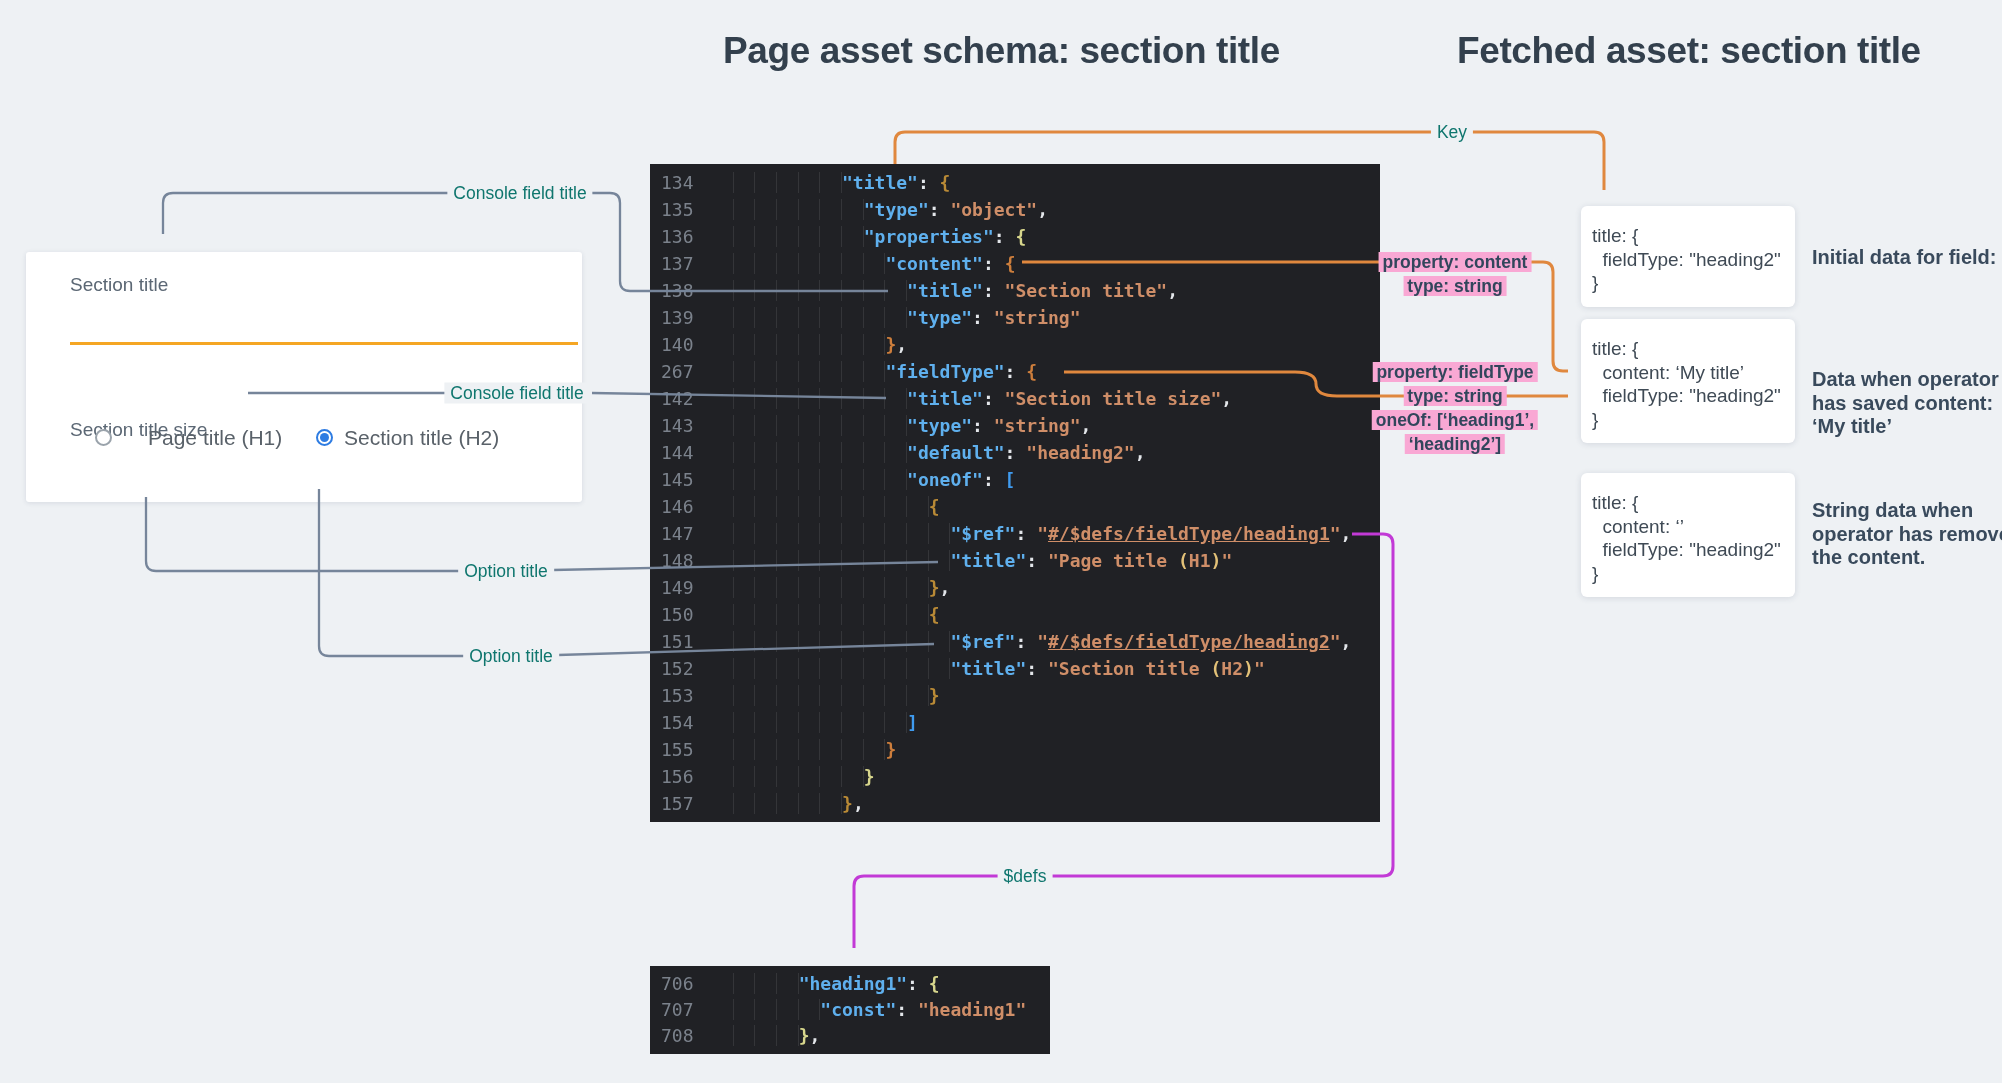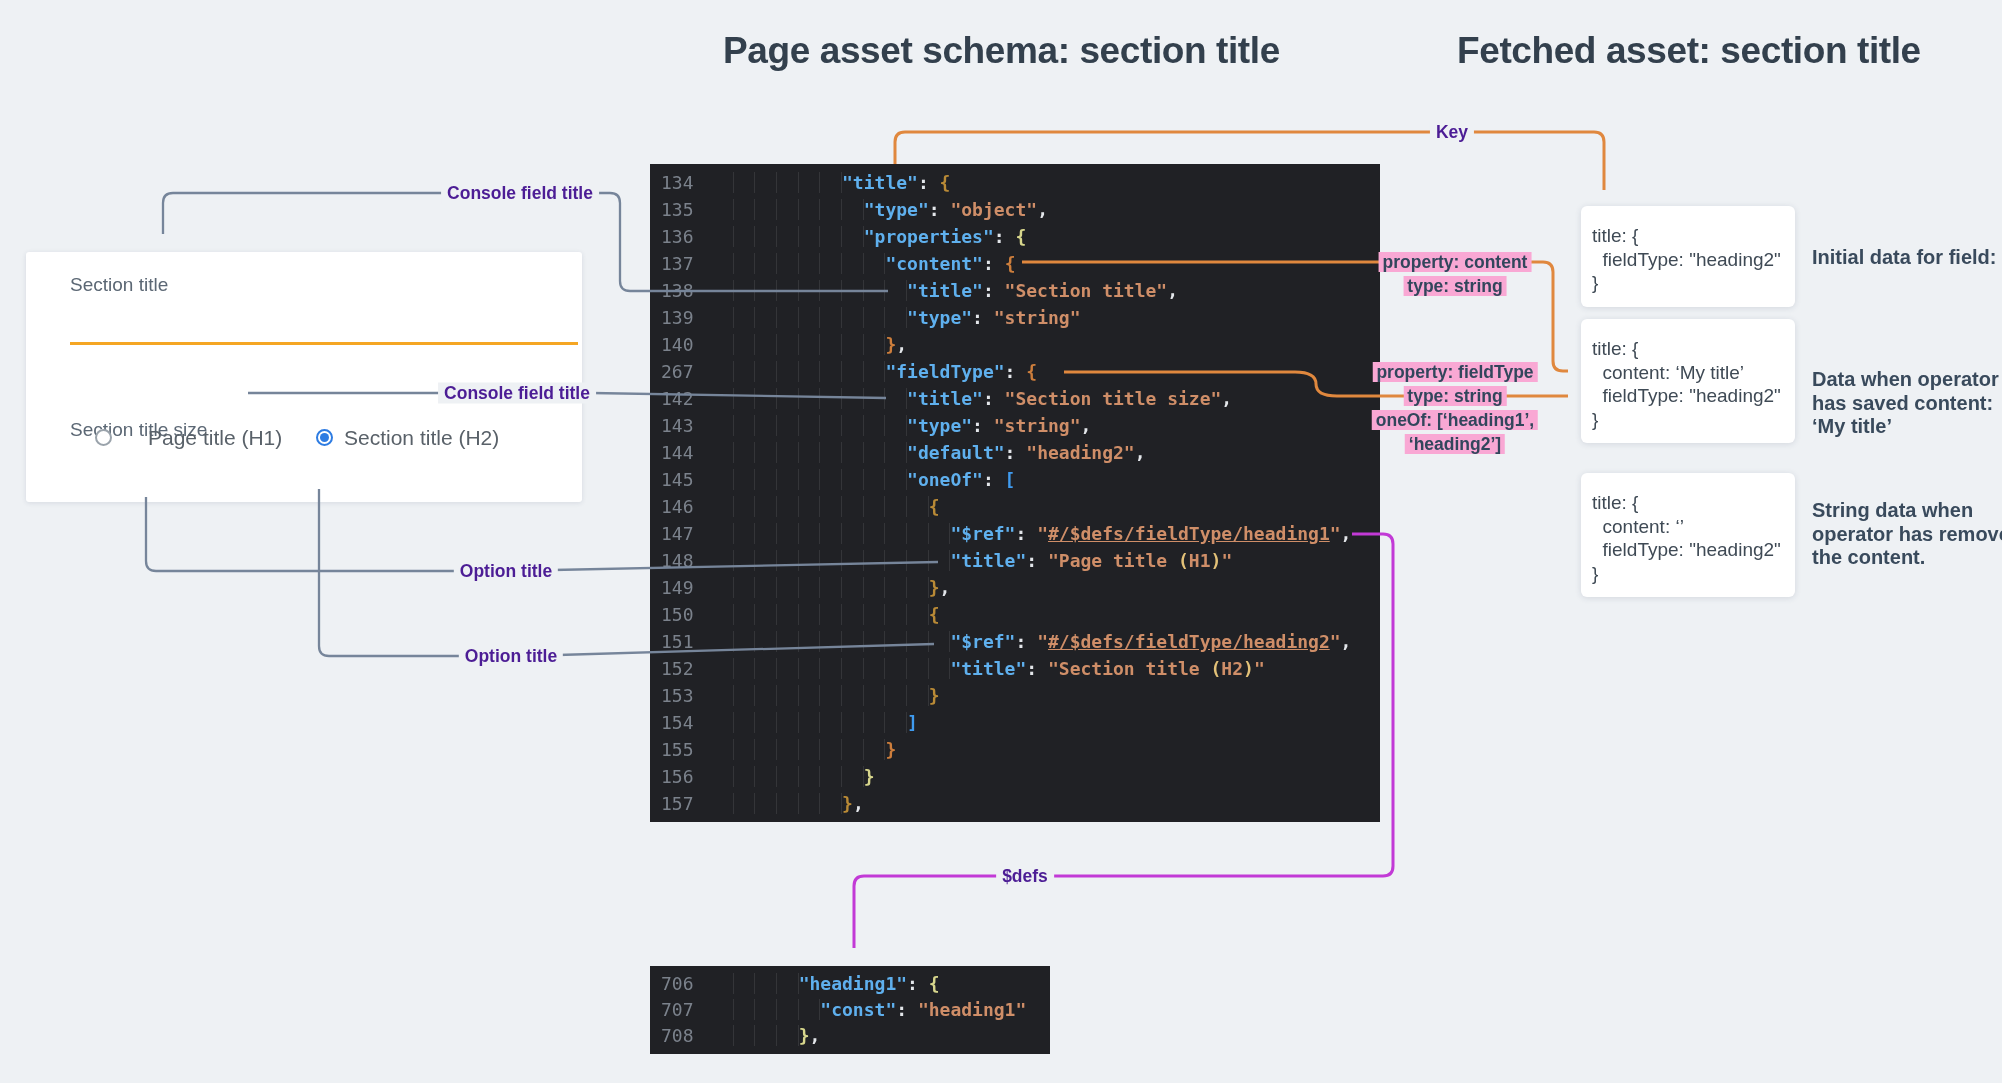--- a/index.html
+++ b/index.html
@@ -30,22 +30,22 @@
   .tk-k{color:#5fb0ee;} .tk-s{color:#cf8e68;} .tk-su{color:#cf8e68;text-decoration:underline;cursor:pointer;}
   .tk-p{color:#e3e6ea;} .tk-y{color:#e2c178;}
   .tk-b1{color:#b98a36;} .tk-b2{color:#d7d68c;} .tk-b3{color:#cd7e3c;} .tk-b4{color:#3f9bf0;}
   
   svg.wires{position:absolute;left:0;top:0;z-index:6;pointer-events:none;}
   svg.wires path{fill:none;}
   .pg{stroke:#76859a;stroke-width:2.3px;}
   .po{stroke:#e0883e;stroke-width:3px;}
   .pp{stroke:#c23ad6;stroke-width:3px;}
   
-  .tag{position:absolute;z-index:7;transform:translate(-50%,-50%);background:#eef1f4;color:#4c1d95;
-       font-size:17.5px;font-weight:700;padding:0 6px;white-space:nowrap;}
+  .tag{position:absolute;z-index:7;transform:translate(-50%,-50%);background:#eef1f4;color:#0f766e;
+       font-size:17.5px;font-weight:400;padding:0 6px;white-space:nowrap;}
   .ann{position:absolute;z-index:7;transform:translateX(-50%);text-align:center;color:#32465c;
        font-size:17.5px;font-weight:600;line-height:24px;white-space:nowrap;}
   .ann .mask{background:#f9a8d4;padding:0 4px;}
   
   .acard{position:absolute;left:1581px;width:214px;background:#fff;border-radius:6px;z-index:5;
          box-shadow:0 1px 6px rgba(40,60,90,.14);padding:18px 0 12px 11px;box-sizing:border-box;
          font-size:19px;font-weight:500;color:#3f4a55;line-height:23.5px;white-space:pre;}
   .desc{position:absolute;left:1812px;font-size:20px;font-weight:600;color:#394a5c;line-height:23.5px;white-space:nowrap;}
 </style>
 </head>

